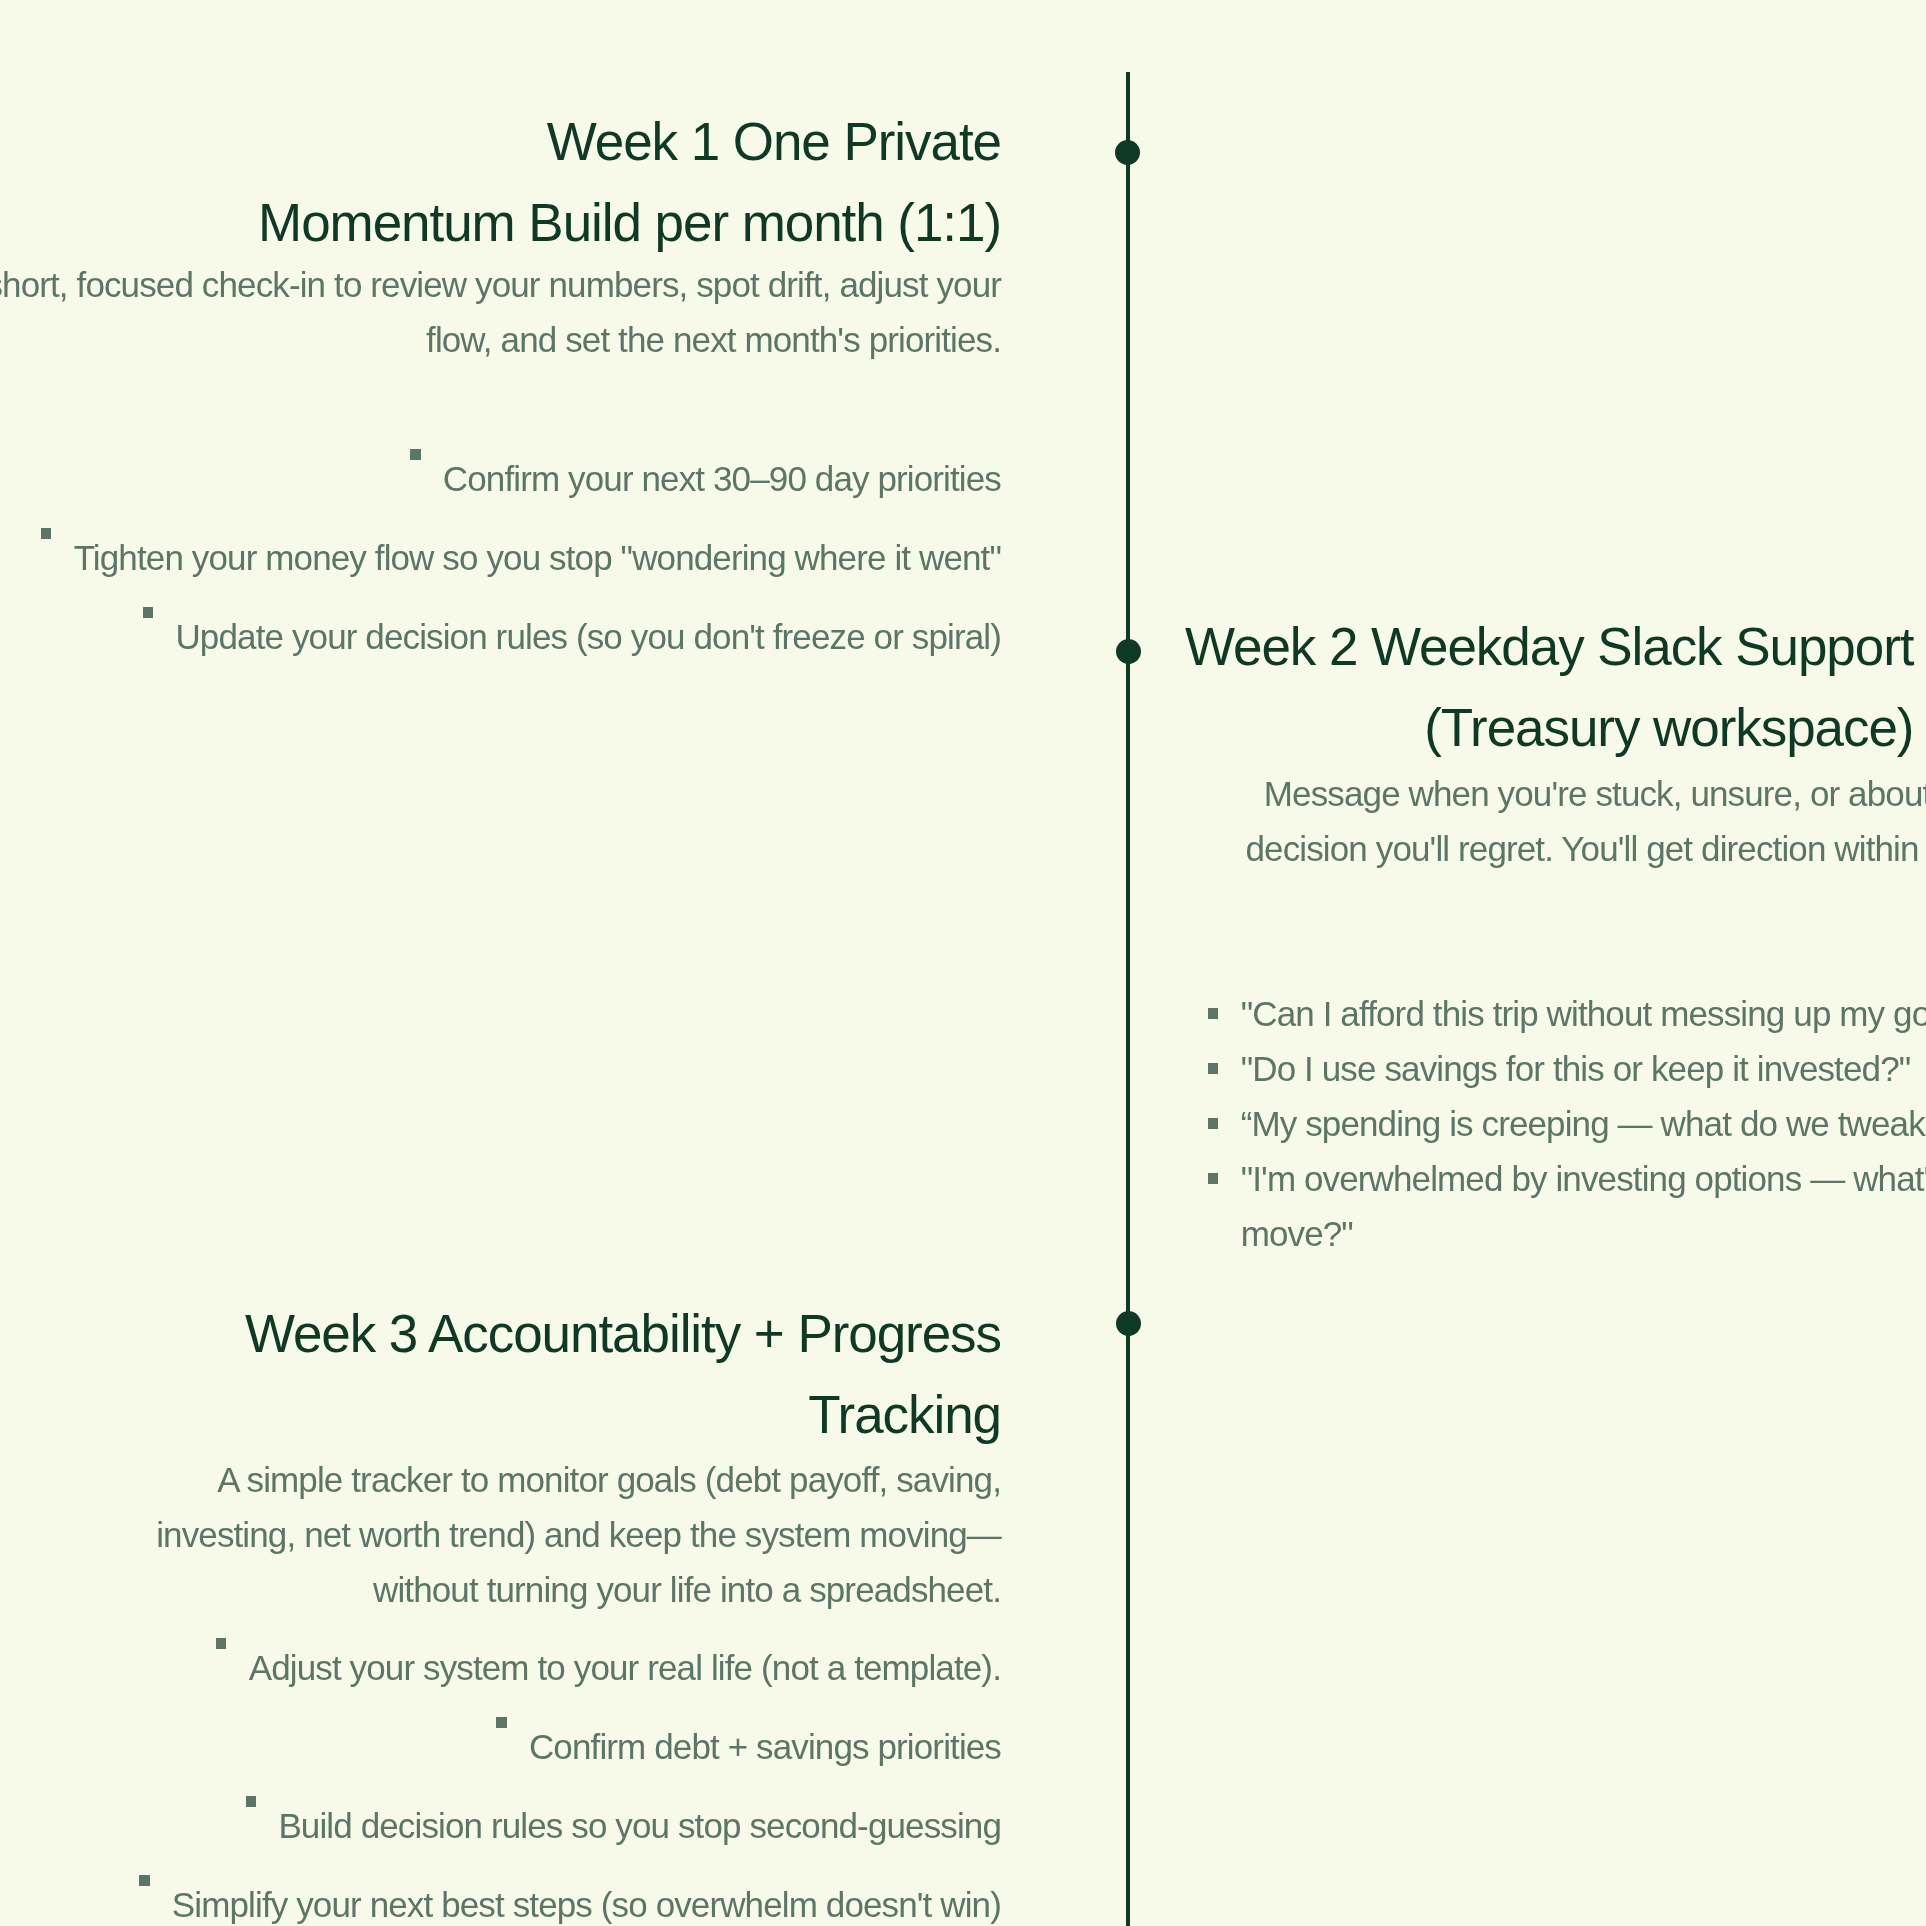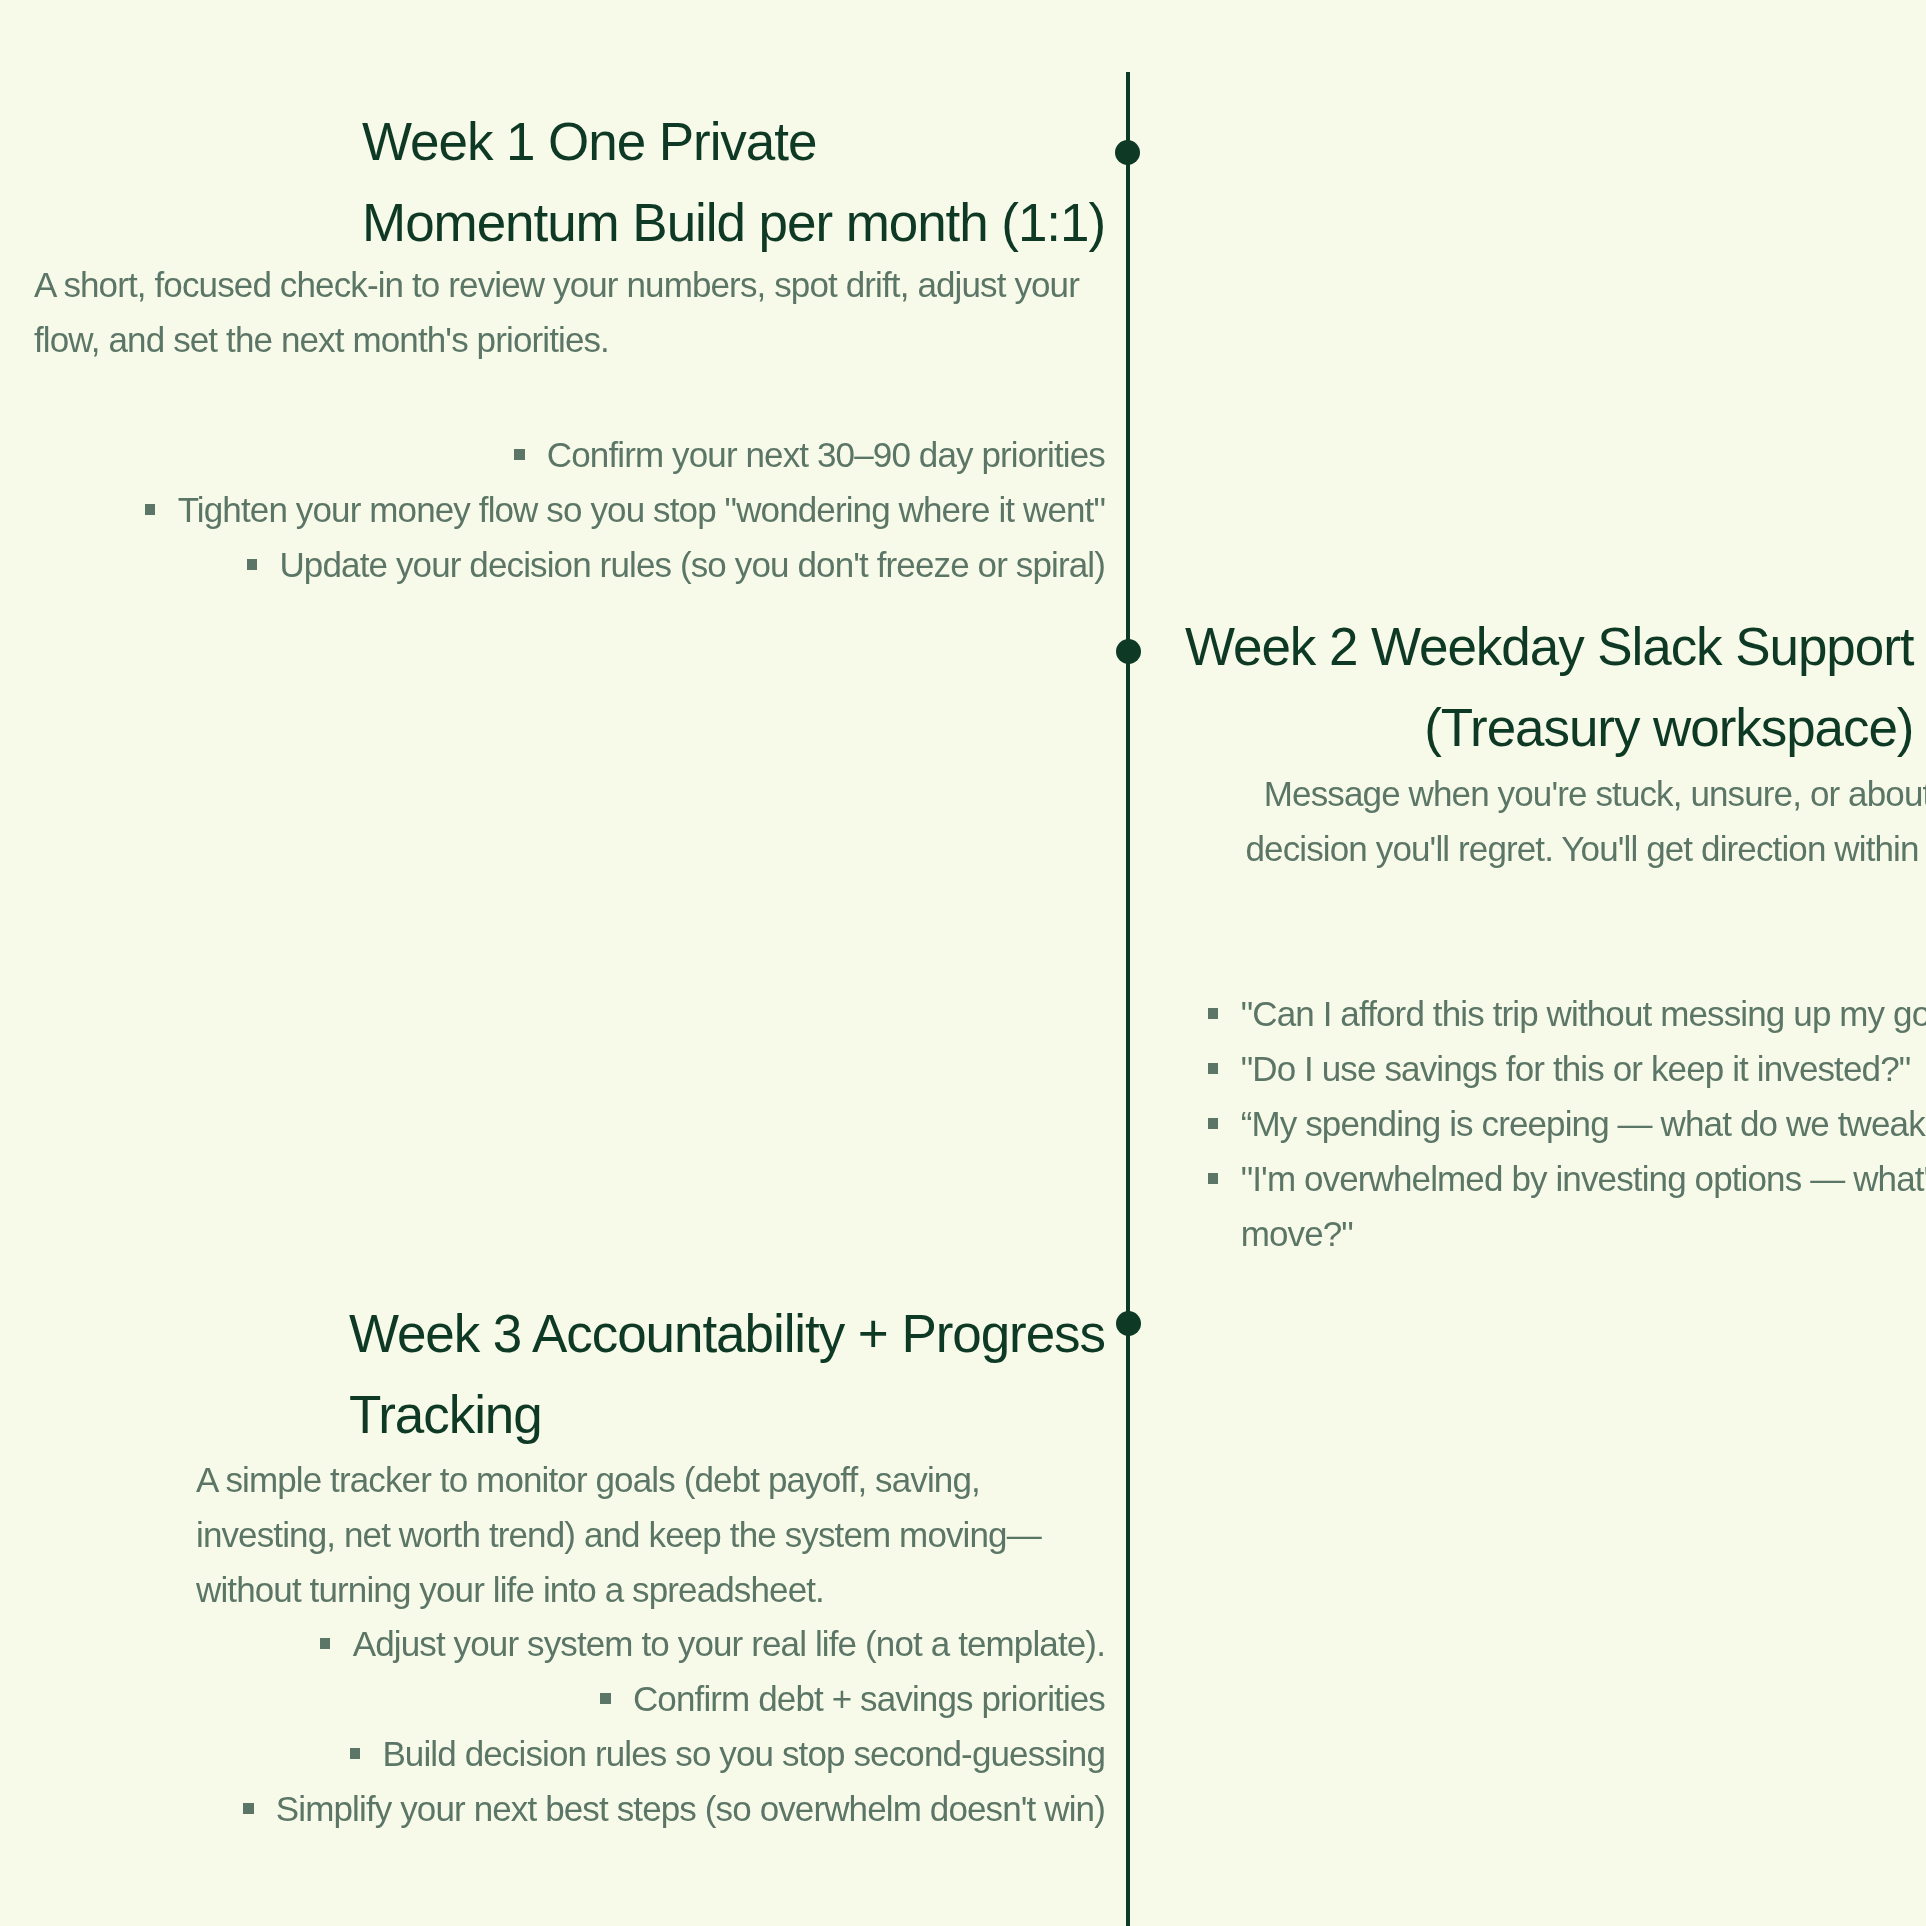--- a/index.html
+++ b/index.html
@@ -27,21 +27,21 @@
     width: 25.4px;
     height: 25.4px;
     border-radius: 50%;
     background: #0e3a25;
   }
   .dot-1 { left: 1115px; top: 140px; }
   .dot-2 { left: 1116px; top: 639px; }
   .dot-3 { left: 1116px; top: 1311px; }
 
   .block { position: absolute; }
-  .align-right { right: 1156px; text-align: left; }
+  .align-right { right: 1260px; text-align: right; }
   .align-left  { left: 1185px;  text-align: right; }
 
   .section-title {
     font-size: 53px;
     line-height: 81px;
     font-weight: 500;
     letter-spacing: -0.02em;
     color: #0e3a25;
     white-space: nowrap;
   }
@@ -59,21 +59,21 @@
   ul.bullets {
     list-style: none;
     margin: 0;
     padding: 0;
   }
   ul.bullets li {
     display: flex;
     align-items: flex-start;
   }
   .bullets-right li { justify-content: flex-end; }
-  .bullets-right .bullet-text { white-space: nowrap; }
+  .bullets-right .bullet-text { white-space: nowrap; margin-top: 24px; }
   .bullets-left .bullet-text { max-width: 921px; }
   .bullet-marker {
     flex: 0 0 auto;
     width: 10.4px;
     height: 10.4px;
     margin-top: 22.3px;
     margin-right: 22.3px;
     background: #5b7666;
   }
 

